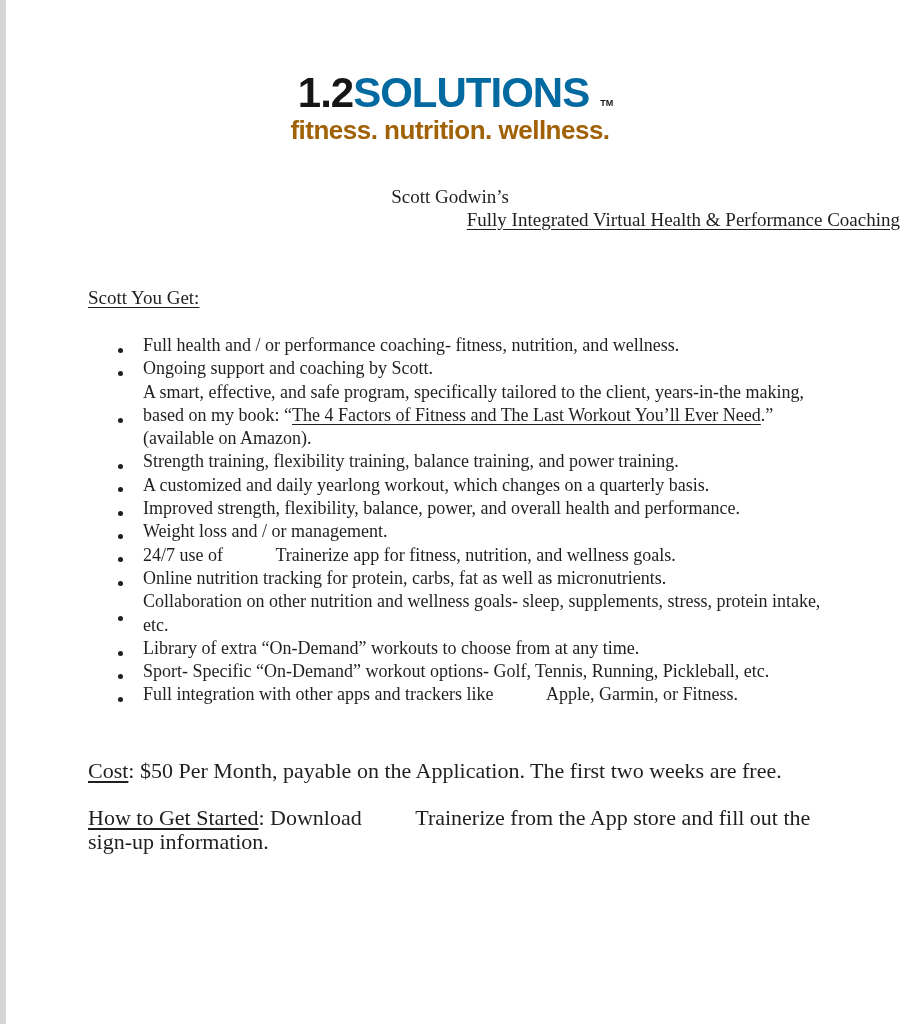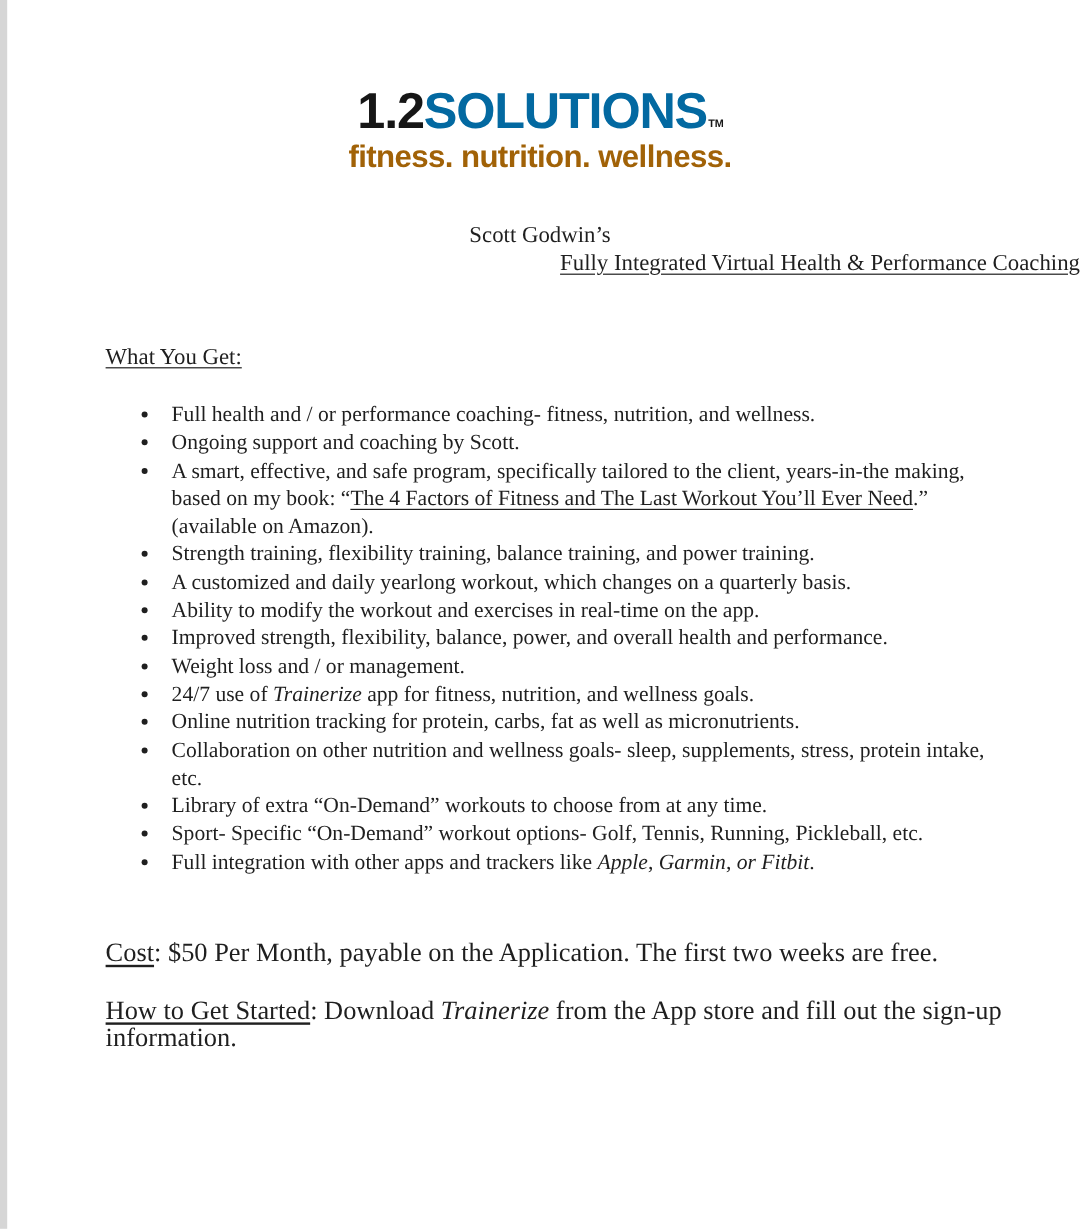--- a/index.html
+++ b/index.html
@@ -41,21 +41,21 @@
   .logo-line1 {
     font-size: 42px;
     letter-spacing: -1px;
     white-space: nowrap;
   }
   .logo-tm {
     font-size: 9px;
     letter-spacing: 0;
     position: relative;
     bottom: 1px;
-    left: 1px;
+    left: 11px;
   }
   .logo-tagline {
     font-size: 26px;
     letter-spacing: -0.5px;
     margin-top: 3px;
   }
   
   .doc-title {
     margin-top: 42px;
     text-align: center;
@@ -76,21 +76,21 @@
     text-underline-offset: 3px;
   }
   
   .benefits {
     list-style: none;
     margin: 25px 0 0 0;
     padding: 0 52px 0 118px;
   }
   .benefits li {
     display: flex;
-    align-items: flex-start;
+    align-items: center;
     font-size: 18px;
     line-height: 23.3px;
   }
   .benefits .dot {
     flex: none;
     width: 5px;
     height: 5px;
     border-radius: 50%;
     background: #1f1f1f;
     margin: 9px 20px 0 0;
@@ -107,21 +107,21 @@
     max-width: 760px;
   }
   .para.cost { margin-top: 52px; }
   .para.how  { margin-top: 24px; }
   
   .u {
     text-decoration: underline;
     text-underline-offset: 3px;
   }
   .i {
-    font-style: italic;
+    margin-left: 48px;
   }
 </style>
 </head>
 <body>
 
 <div class="edge-strip"></div>
 
 <div class="page">
 
   <header class="logo">
@@ -129,21 +129,21 @@
       <span style="color: rgb(22, 22, 22);">1.2</span><span style="color: #0369a1;">SOLUTIONS</span><span class="logo-tm" style="color: rgb(22, 22, 22);">TM</span>
     </div>
     <div class="logo-tagline" style="color: #a16207;">fitness. nutrition. wellness.</div>
   </header>
 
   <div class="doc-title">
     <div class="title-line1">Scott Godwin’s</div>
     <div class="title-line2">Fully Integrated Virtual Health &amp; Performance Coaching</div>
   </div>
 
-  <h2 class="section-heading">What You Get:</h2>
+  <h2 class="section-heading">Scott You Get:</h2>
 
   <ul class="benefits">
       <li>
         <span class="dot"></span>
         <div class="li-text"><span>Full health and / or performance coaching- fitness, nutrition, and wellness.</span></div>
       </li>
       <li>
         <span class="dot"></span>
         <div class="li-text"><span>Ongoing support and coaching by Scott.</span></div>
       </li>
@@ -154,24 +154,20 @@
       <li>
         <span class="dot"></span>
         <div class="li-text"><span>Strength training, flexibility training, balance training, and power training.</span></div>
       </li>
       <li>
         <span class="dot"></span>
         <div class="li-text"><span>A customized and daily yearlong workout, which changes on a quarterly basis.</span></div>
       </li>
       <li>
         <span class="dot"></span>
-        <div class="li-text"><span>Ability to modify the workout and exercises in real-time on the app.</span></div>
-      </li>
-      <li>
-        <span class="dot"></span>
         <div class="li-text"><span>Improved strength, flexibility, balance, power, and overall health and performance.</span></div>
       </li>
       <li>
         <span class="dot"></span>
         <div class="li-text"><span>Weight loss and / or management.</span></div>
       </li>
       <li>
         <span class="dot"></span>
         <div class="li-text"><span>24/7 use of </span><span class="i">Trainerize</span><span> app for fitness, nutrition, and wellness goals.</span></div>
       </li>
@@ -186,21 +182,21 @@
       <li>
         <span class="dot"></span>
         <div class="li-text"><span>Library of extra “On-Demand” workouts to choose from at any time.</span></div>
       </li>
       <li>
         <span class="dot"></span>
         <div class="li-text"><span>Sport- Specific “On-Demand” workout options- Golf, Tennis, Running, Pickleball, etc.</span></div>
       </li>
       <li>
         <span class="dot"></span>
-        <div class="li-text"><span>Full integration with other apps and trackers like </span><span class="i">Apple, Garmin, or Fitbit</span><span>.</span></div>
+        <div class="li-text"><span>Full integration with other apps and trackers like </span><span class="i">Apple, Garmin, or Fitness</span><span>.</span></div>
       </li>
     </ul>
 
   <p class="para cost"><span class="u">Cost</span><span>: $50 Per Month, payable on the Application. The first two weeks are free.</span></p>
 
   <p class="para how"><span class="u">How to Get Started</span><span>: Download </span><span class="i">Trainerize</span><span> from the App store and fill out the sign-up information.</span></p>
 
 </div>
 
 </body></html>

